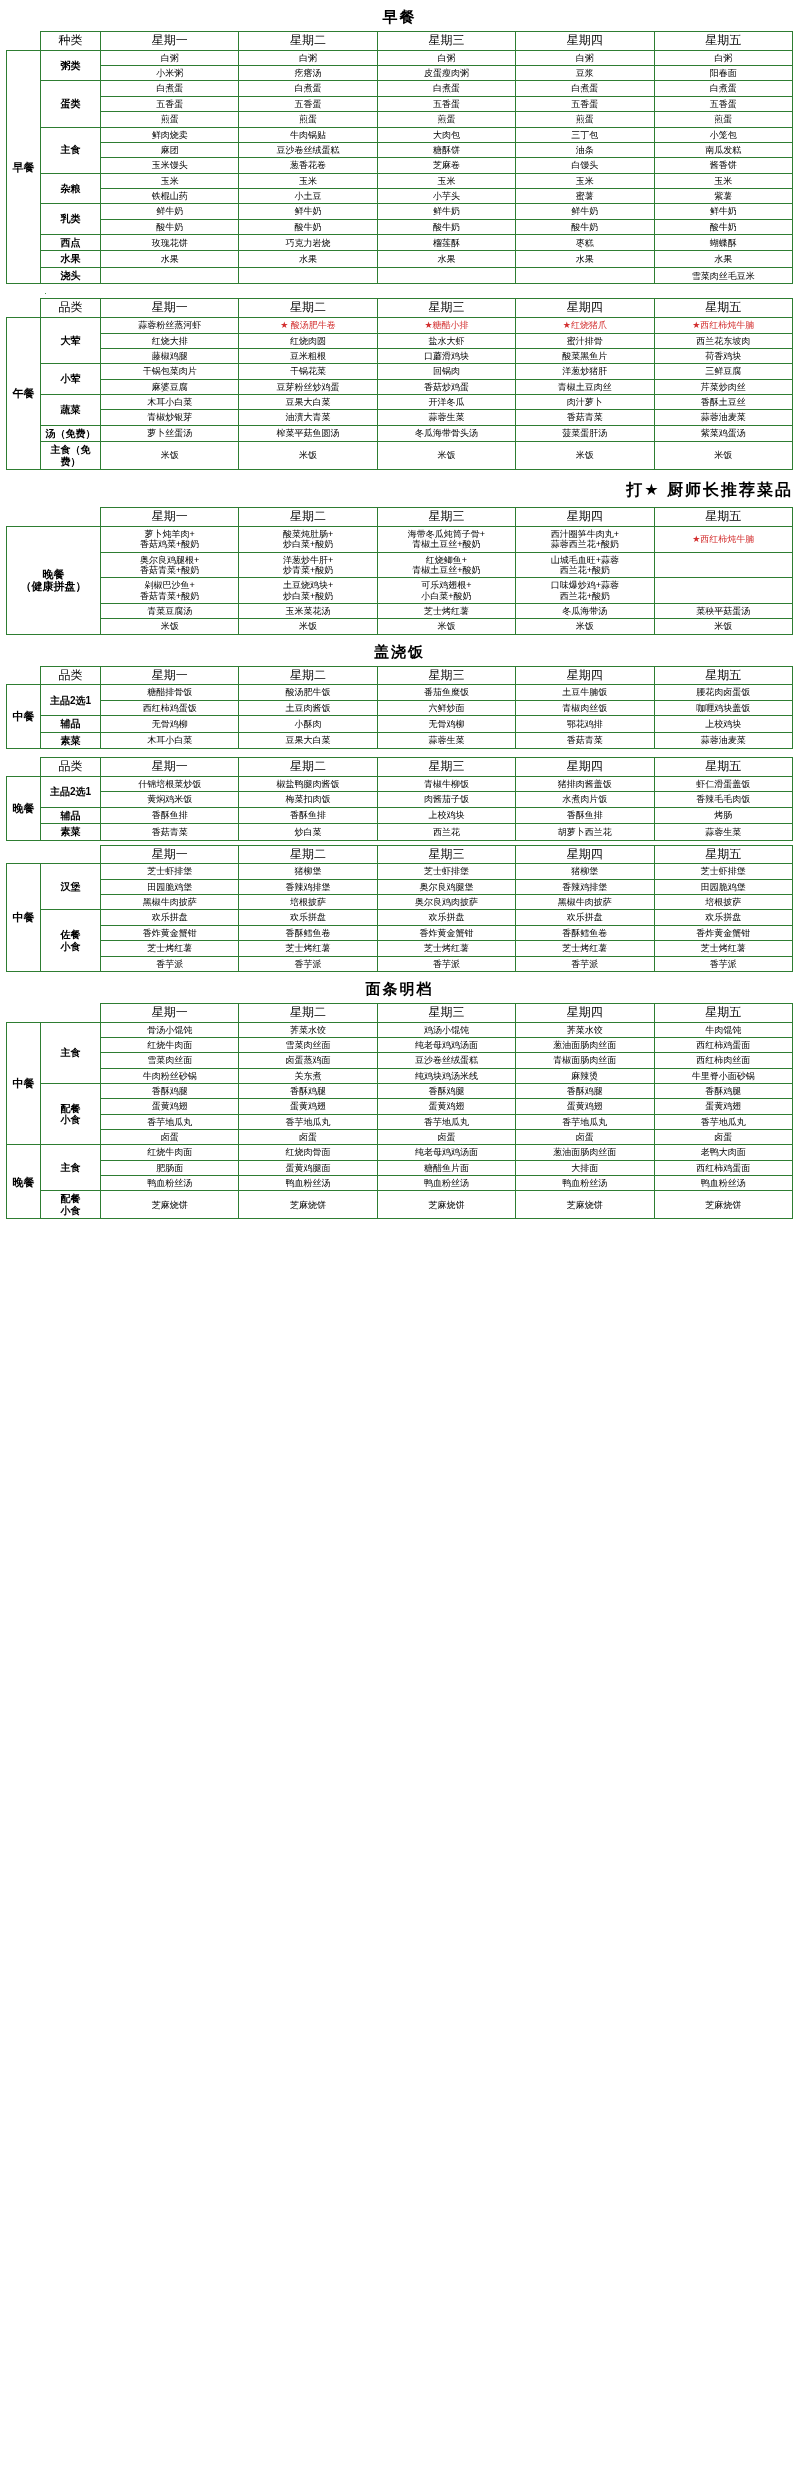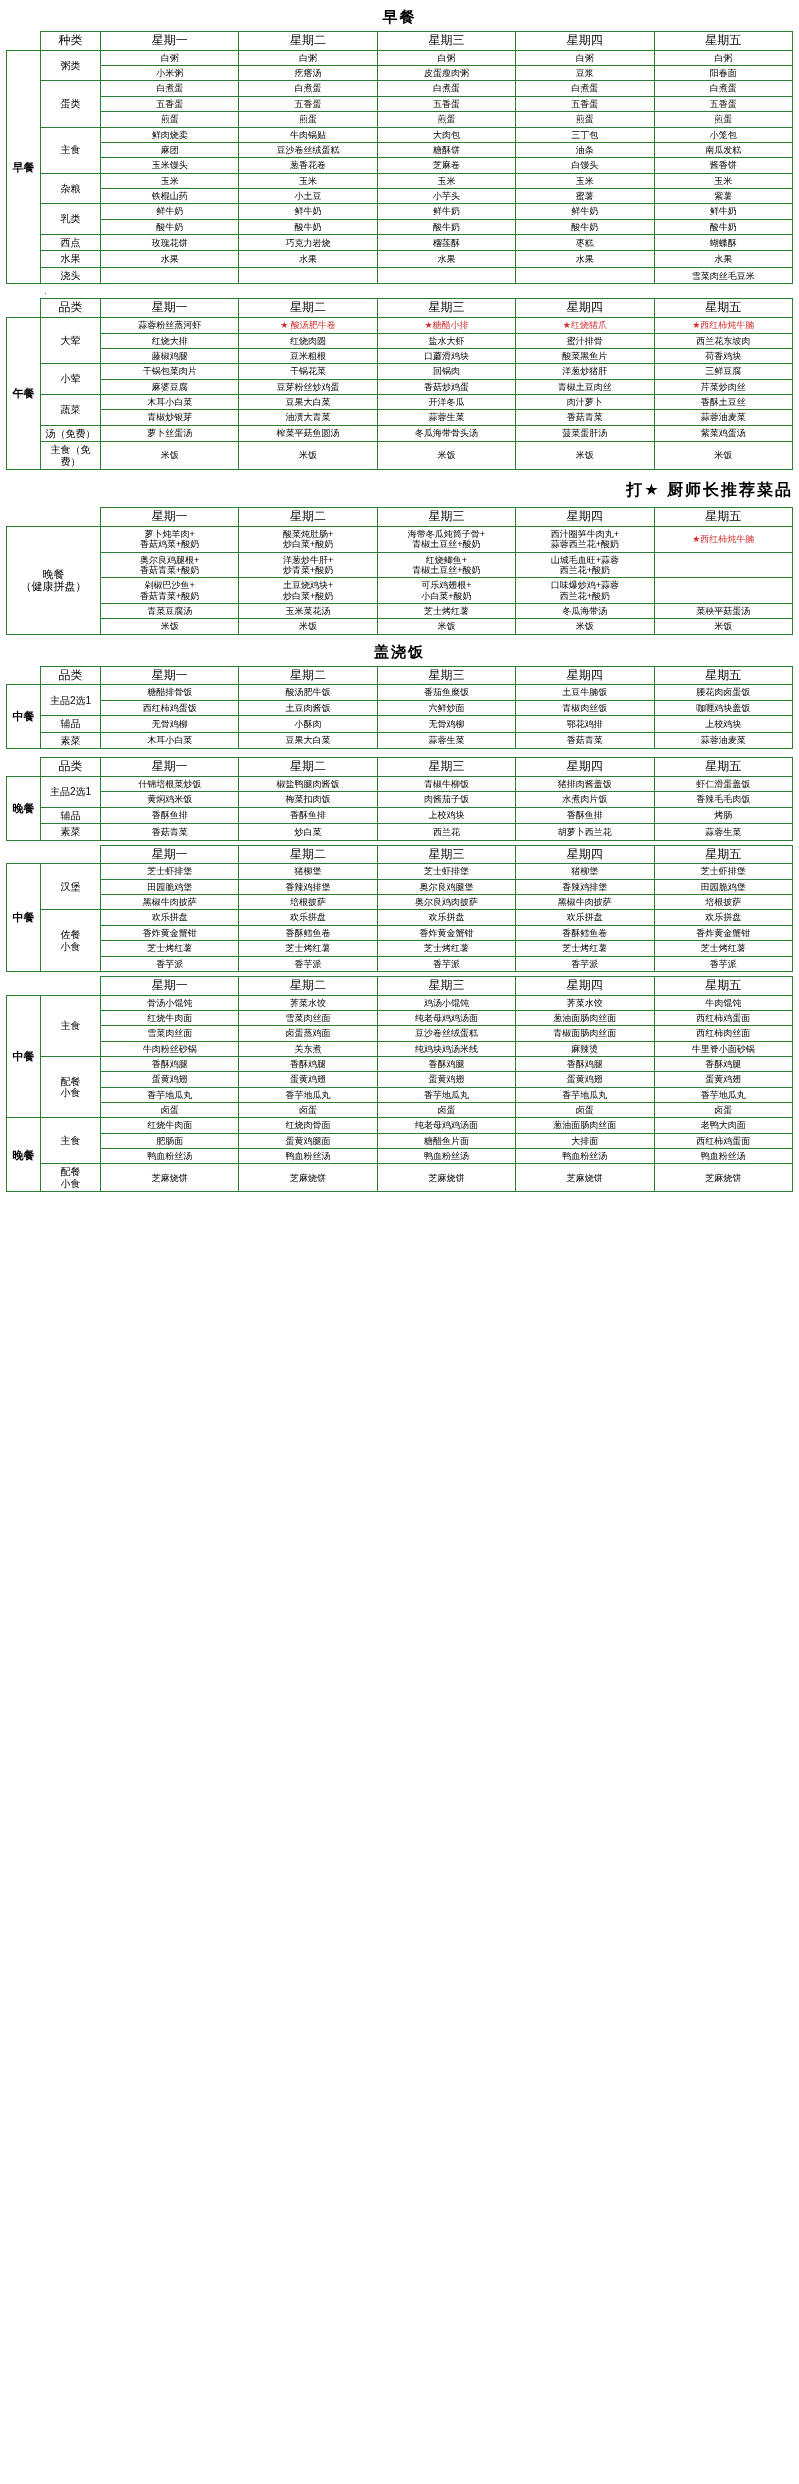--- a/index.html
+++ b/index.html
@@ -32,21 +32,21 @@
     line-height:1.15;
     word-break:break-all;
   }
   .hdr td{font-weight:normal;font-size:12px;}
   .vcat{
     font-weight:bold;
     font-size:11px;
     width:36px;
   }
   .cat{
-    font-weight:normal;
+    font-weight:bold;
     font-size:10px;
     width:46px;
   }
   .chef-line{
     text-align:right;
     font-size:16px;
     font-weight:bold;
     padding:6px 0 6px 0;
     letter-spacing:2px;
   }
@@ -569,20 +569,21 @@
         <td>香芋派</td>
         <td>香芋派</td>
         <td>香芋派</td>
         <td>香芋派</td>
       </tr>
     </tbody>
       </table>
   </div>
 
   <div class="section">
+    <div class="sec-title">面条明档</div>
     <table>
       <colgroup>
           <col style="width:34px">
           <col style="width:60px">
           <col>
           <col>
           <col>
           <col>
           <col>
         </colgroup>

